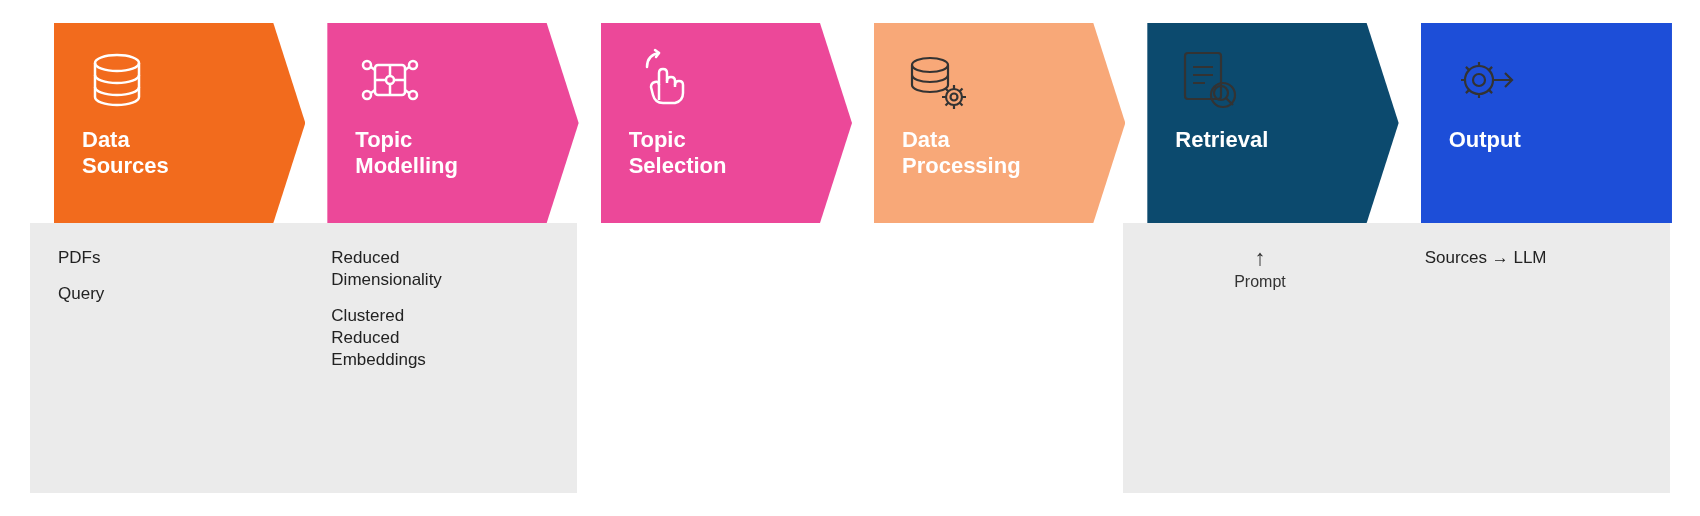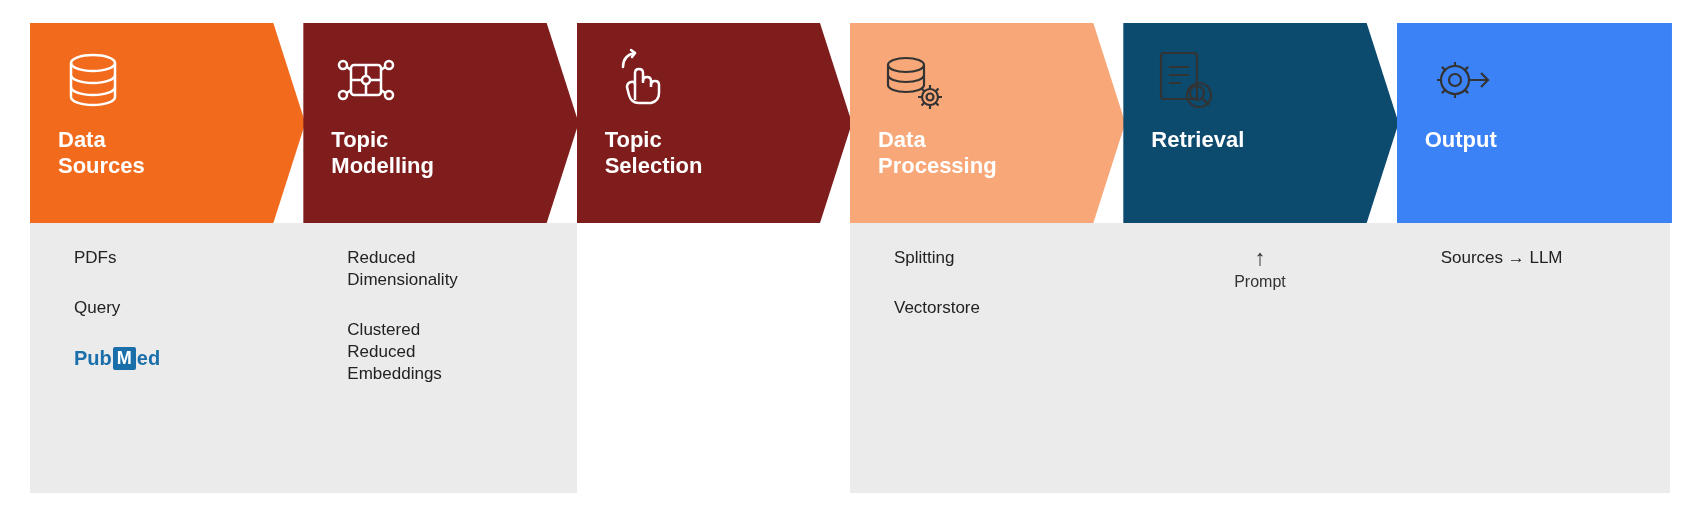--- a/index.html
+++ b/index.html
@@ -33,40 +33,41 @@
       position: relative;
       height: 200px;
       display: flex;
       flex-direction: column;
       align-items: flex-start;
       justify-content: flex-start;
       padding: 22px 24px 22px 28px;
       clip-path: polygon(0 0, calc(100% - 32px) 0, 100% 50%, calc(100% - 32px) 100%, 0 100%);
       margin-right: -2px;
       z-index: 1;
+      margin-left: 24px;
     }
 
     .stage:last-child .stage-header {
       clip-path: polygon(0 0, 100% 0, 100% 100%, 0 100%);
     }
 
     .stage-header.orange-dark {
       background: #F26B1D;
     }
     .stage-header.orange-mid {
-      background: #7f1d1d;
+      background: #ec4899;
     }
     .stage-header.orange-light {
       background: #F8A878;
     }
     .stage-header.orange-lighter {
       background: #0c4a6e;
     }
     .stage-header.orange-pale {
-      background: #3b82f6;
+      background: #1d4ed8;
     }
 
     .stage-icon {
       width: 70px;
       height: 70px;
       margin-bottom: 12px;
     }
 
     .stage-icon svg {
       width: 100%;
@@ -76,24 +77,24 @@
     .stage-title {
       color: #fff;
       font-size: 22px;
       font-weight: 800;
       line-height: 1.2;
     }
 
     .stage-body {
       background: #EBEBEB;
       flex: 1;
-      padding: 24px 44px;
-      display: flex;
-      flex-direction: column;
-      gap: 28px;
+      padding: 24px 28px;
+      display: flex;
+      flex-direction: column;
+      gap: 14px;
     }
 
     .stage-item {
       font-size: 17px;
       color: #222;
       line-height: 1.3;
     }
 
     .pubmed-logo {
       display: flex;
@@ -148,25 +149,20 @@
           <path d="M13 18 v12 c0 4.4 9.8 8 22 8s22-3.6 22-8 V18"></path>
           <path d="M13 30 v12 c0 4.4 9.8 8 22 8s22-3.6 22-8 V30"></path>
           <path d="M13 42 v10 c0 4.4 9.8 8 22 8s22-3.6 22-8 V42"></path>
         </svg>
       </div>
       <div class="stage-title">Data<br>Sources</div>
     </div>
     <div class="stage-body">
       <div class="stage-item">PDFs</div>
       <div class="stage-item">Query</div>
-      <div class="pubmed-logo">
-        <span class="pub">Pub</span>
-          <span class="pubmed-m-box">M</span>
-          <span class="ed">ed</span>
-      </div>
     </div>
   </div>
 
   <div class="stage">
     <div class="stage-header orange-mid">
       <div class="stage-icon">
         <svg viewBox="0 0 70 70" fill="none" stroke="white" stroke-width="2.5">
           <rect x="20" y="20" width="30" height="30" rx="3"></rect>
 
           <circle cx="35" cy="35" r="4"></circle>
@@ -225,24 +221,20 @@
           <line x1="40" y1="52" x2="44" y2="52"></line>
           <line x1="60" y1="52" x2="64" y2="52"></line>
           <line x1="43.5" y1="43.5" x2="46.3" y2="46.3"></line>
           <line x1="57.7" y1="57.7" x2="60.5" y2="60.5"></line>
           <line x1="60.5" y1="43.5" x2="57.7" y2="46.3"></line>
           <line x1="46.3" y1="57.7" x2="43.5" y2="60.5"></line>
         </svg>
       </div>
       <div class="stage-title">Data<br>Processing</div>
     </div>
-    <div class="stage-body">
-      <div class="stage-item">Splitting</div>
-      <div class="stage-item">Vectorstore</div>
-    </div>
   </div>
 
   <div class="stage">
     <div class="stage-header orange-lighter">
       <div class="stage-icon">
         <svg viewBox="0 0 70 70" fill="none" stroke="#333" stroke-width="2.2">
 
           <rect x="10" y="8" width="36" height="46" rx="3"></rect>
           <line x1="18" y1="22" x2="38" y2="22"></line>
           <line x1="18" y1="30" x2="38" y2="30"></line>

